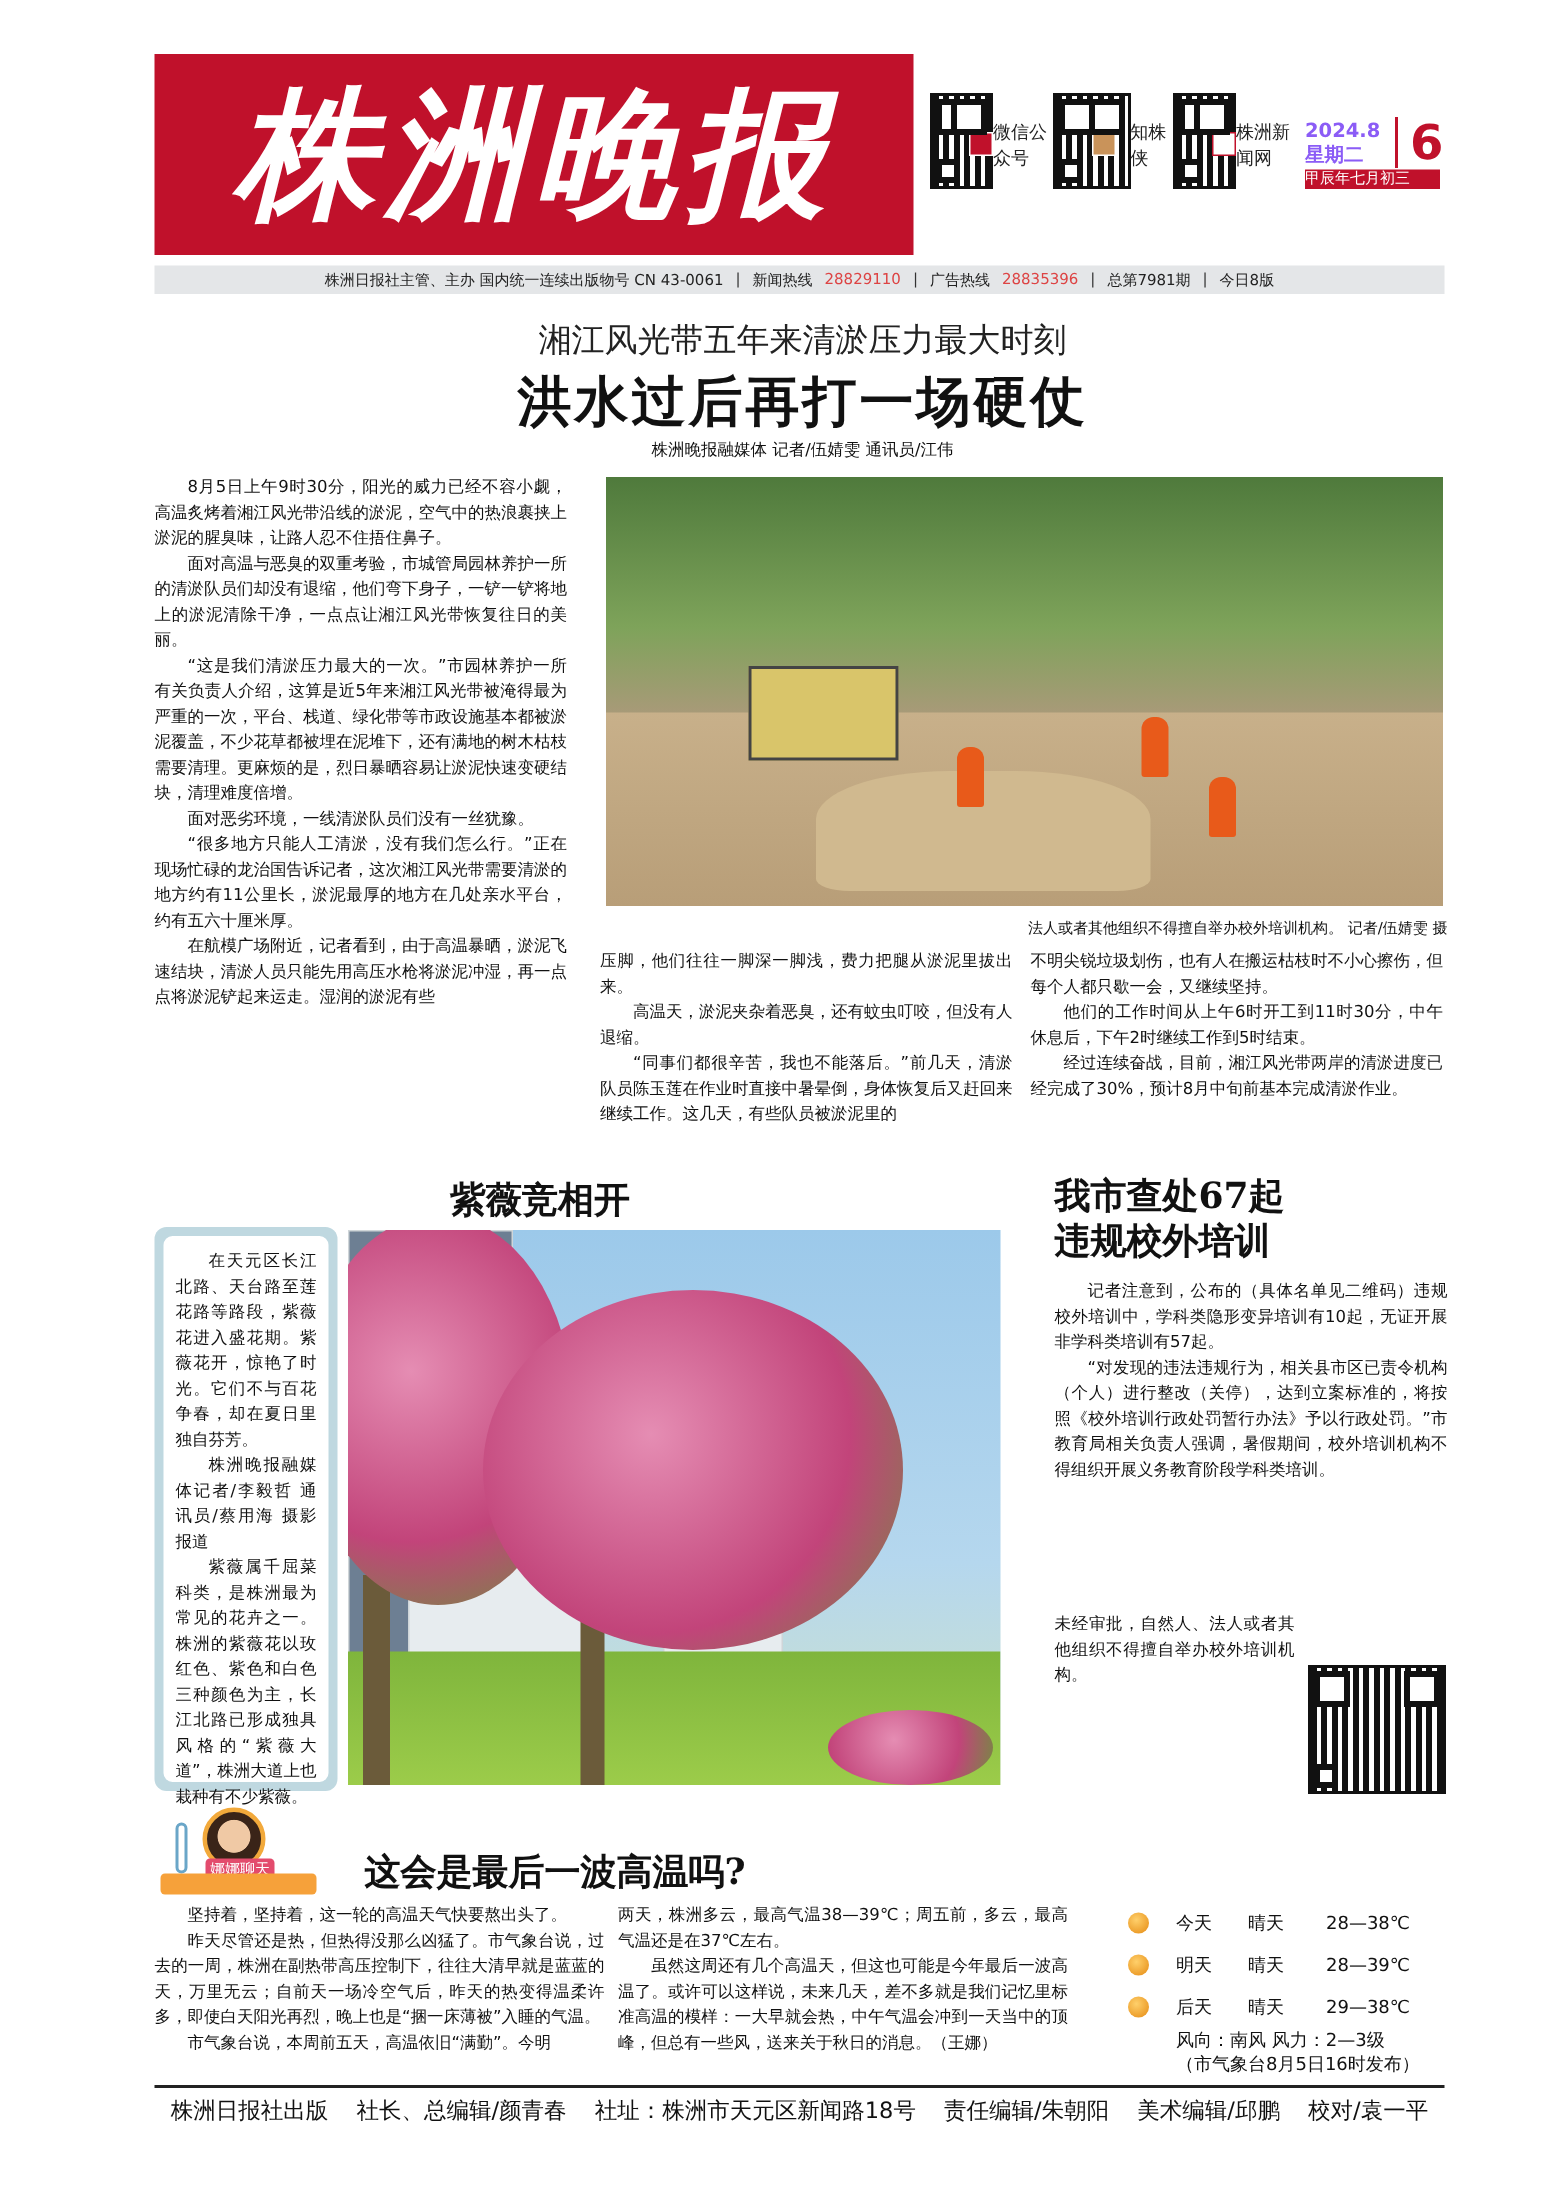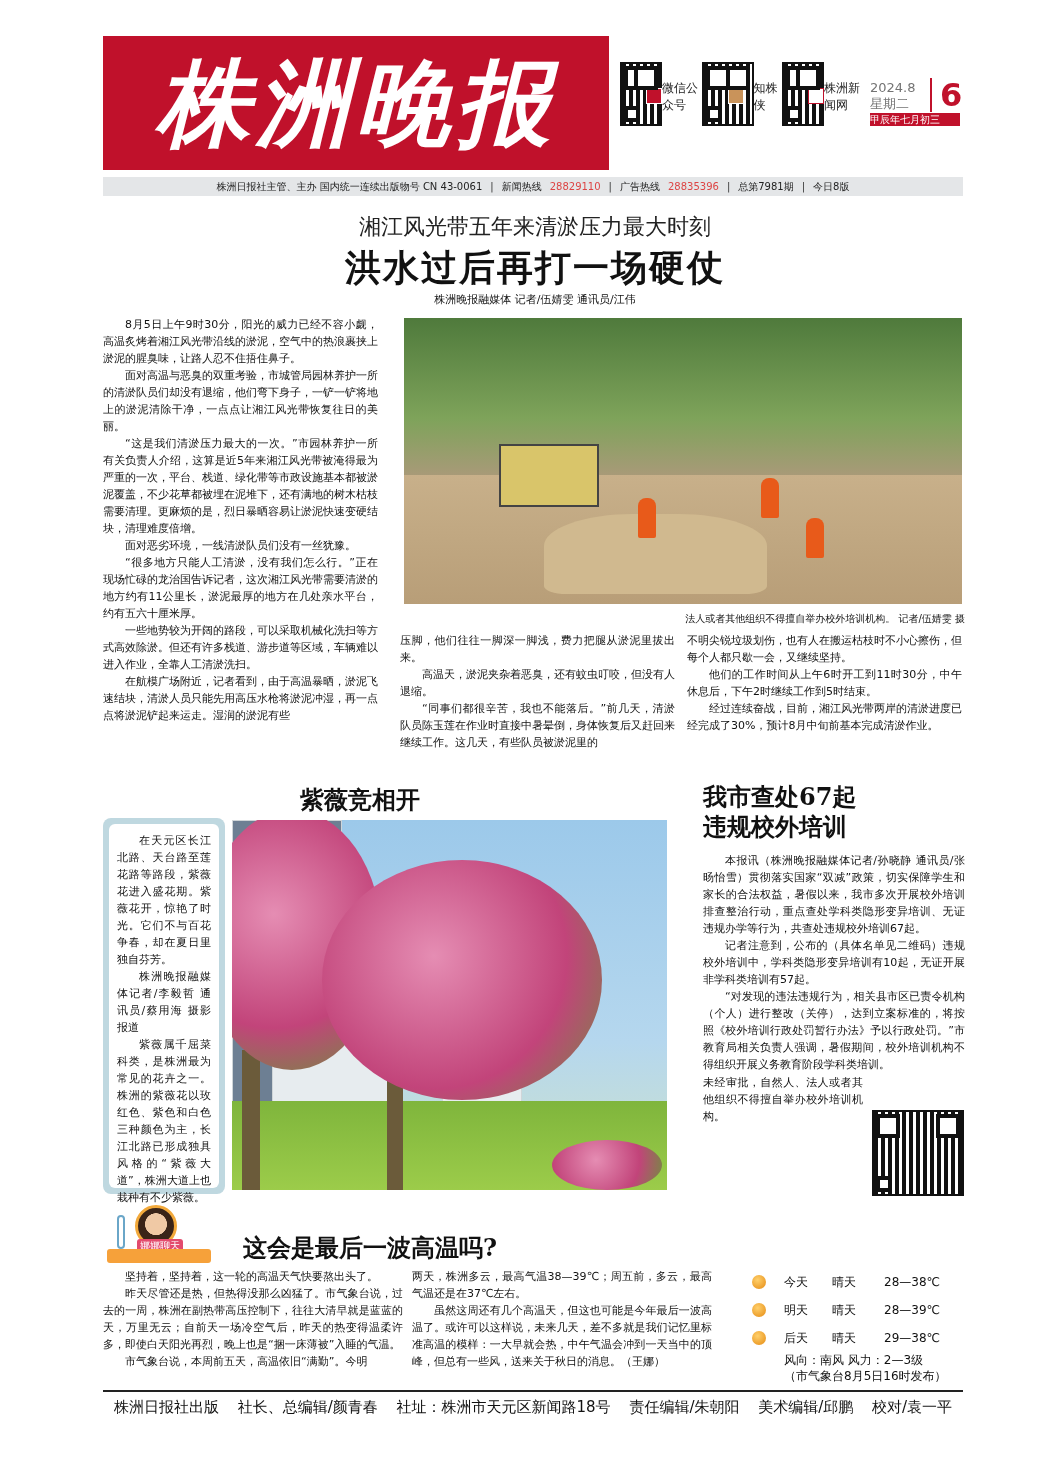--- a/index.html
+++ b/index.html
@@ -12,21 +12,21 @@
   .qr { width: 64px; height: 64px; background:
       repeating-linear-gradient(90deg, #111 0 4px, #fff 4px 7px),
       #fff; position: relative; border: 2px solid #111; }
   .qr::before, .qr::after { content: ""; position: absolute; width: 16px; height: 16px; border: 4px solid #111; background: #fff; }
   .qr::before { left: 2px; top: 2px; }
   .qr::after { right: 2px; top: 2px; }
   .qr .qr-corner { position: absolute; left: 2px; bottom: 2px; width: 16px; height: 16px; border: 4px solid #111; background: #fff; }
   .qr .qr-logo { position: absolute; left: 24px; top: 24px; width: 16px; height: 16px; background: #c0112b; border: 1px solid #fff; }
   .qr-label { font-size: 12px; margin-top: 6px; color: #222; }
   .date-block { left: 870px; top: 80px; width: 100px; }
-  .date-line { color: #737373; font-weight: normal; font-size: 13px; line-height: 16px; }
+  .date-line { color: #8b5cf6; font-weight: bold; font-size: 13px; line-height: 16px; }
   .page-no { position: absolute; left: 60px; top: -2px; font-size: 32px; color: #c0112b; font-weight: bold; border-left: 2px solid #c0112b; padding-left: 8px; line-height: 34px; }
   .lunar { position: absolute; left: 0; top: 33px; width: 90px; background: #c0112b; color: #fff; font-size: 10px; line-height: 13px; }
   .infobar { left: 103px; top: 177px; width: 860px; height: 19px; background: #e4e6e8; font-size: 10px; display: flex; align-items: center; justify-content: center; gap: 8px; color: #222; }
   .infobar .hot { color: #d44; }
   .infobar .sep { color: #333; }
   
   .kicker { left: 300px; top: 212px; width: 470px; text-align: center; font-size: 22px; color: #222; }
   .headline { left: 300px; top: 244px; width: 470px; text-align: center; font-size: 36px; font-weight: bold; letter-spacing: 2px; }
   .byline { left: 300px; top: 292px; width: 470px; text-align: center; font-size: 11px; }
   .body-text { font-size: 11px; line-height: 17px; text-align: justify; }
@@ -128,21 +128,20 @@
 <div class="abs kicker">湘江风光带五年来清淤压力最大时刻</div>
 <div class="abs headline">洪水过后再打一场硬仗</div>
 <div class="abs byline">株洲晚报融媒体 记者/伍婧雯  通讯员/江伟</div>
 
 <div class="abs body-text col1">
   <p>8月5日上午9时30分，阳光的威力已经不容小觑，高温炙烤着湘江风光带沿线的淤泥，空气中的热浪裹挟上淤泥的腥臭味，让路人忍不住捂住鼻子。</p>
   <p>面对高温与恶臭的双重考验，市城管局园林养护一所的清淤队员们却没有退缩，他们弯下身子，一铲一铲将地上的淤泥清除干净，一点点让湘江风光带恢复往日的美丽。</p>
   <p>“这是我们清淤压力最大的一次。”市园林养护一所有关负责人介绍，这算是近5年来湘江风光带被淹得最为严重的一次，平台、栈道、绿化带等市政设施基本都被淤泥覆盖，不少花草都被埋在泥堆下，还有满地的树木枯枝需要清理。更麻烦的是，烈日暴晒容易让淤泥快速变硬结块，清理难度倍增。</p>
   <p>面对恶劣环境，一线清淤队员们没有一丝犹豫。</p>
   <p>“很多地方只能人工清淤，没有我们怎么行。”正在现场忙碌的龙治国告诉记者，这次湘江风光带需要清淤的地方约有11公里长，淤泥最厚的地方在几处亲水平台，约有五六十厘米厚。</p>
-  <p>一些地势较为开阔的路段，可以采取机械化洗扫等方式高效除淤。但还有许多栈道、游步道等区域，车辆难以进入作业，全靠人工清淤洗扫。</p>
   <p>在航模广场附近，记者看到，由于高温暴晒，淤泥飞速结块，清淤人员只能先用高压水枪将淤泥冲湿，再一点点将淤泥铲起来运走。湿润的淤泥有些</p>
 </div>
 
 <div class="abs photo1">
   <div class="mud"></div>
   <div class="water"></div>
   <div class="loader"></div>
   <div class="worker" style="left:42%;top:63%;"></div>
   <div class="worker" style="left:64%;top:56%;"></div>
   <div class="worker" style="left:72%;top:70%;"></div>
@@ -178,21 +177,20 @@
   <div class="tree" style="left:-30px;top:-10px;width:180px;height:260px;"></div>
   <div class="tree" style="left:90px;top:40px;width:280px;height:240px;"></div>
   <div class="tree" style="left:320px;top:320px;width:110px;height:50px;"></div>
 </div>
 
 <div class="abs section3-title">
   <div>我市查处67起</div>
   <div>违规校外培训</div>
 </div>
 <div class="abs body-text col4">
-  <p>本报讯（株洲晚报融媒体记者/孙晓静  通讯员/张旸怡雪）贯彻落实国家“双减”政策，切实保障学生和家长的合法权益，暑假以来，我市多次开展校外培训排查整治行动，重点查处学科类隐形变异培训、无证违规办学等行为，共查处违规校外培训67起。</p>
   <p>记者注意到，公布的（具体名单见二维码）违规校外培训中，学科类隐形变异培训有10起，无证开展非学科类培训有57起。</p>
   <p>“对发现的违法违规行为，相关县市区已责令机构（个人）进行整改（关停），达到立案标准的，将按照《校外培训行政处罚暂行办法》予以行政处罚。”市教育局相关负责人强调，暑假期间，校外培训机构不得组织开展义务教育阶段学科类培训。</p>
 </div>
 <div class="abs body-text col4b">
   <p style="text-indent:0">未经审批，自然人、法人或者其他组织不得擅自举办校外培训机构。</p>
 </div>
 <div class="abs qr-big">
   <div class="qr">
       <div class="qr-corner"></div>
     </div>

